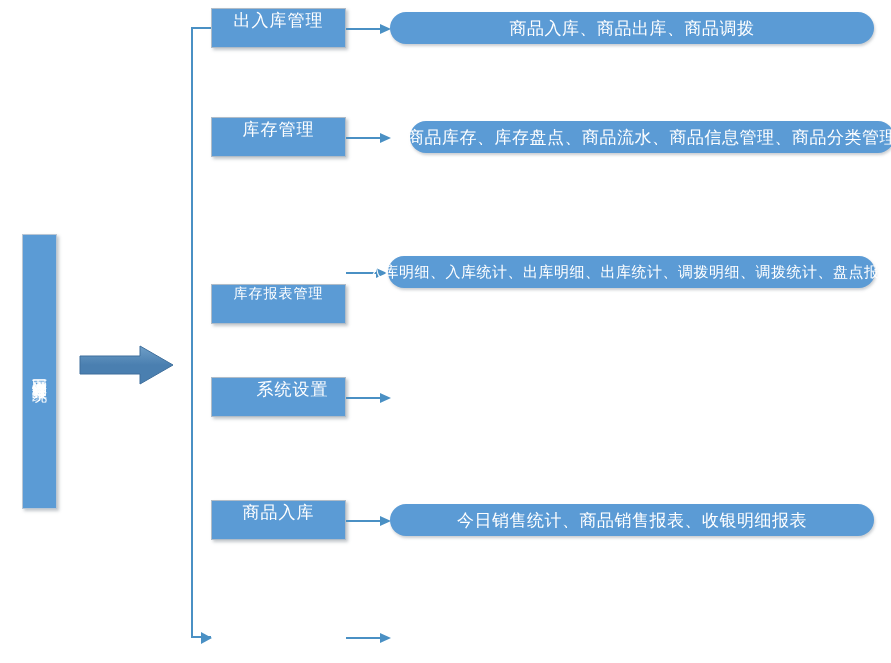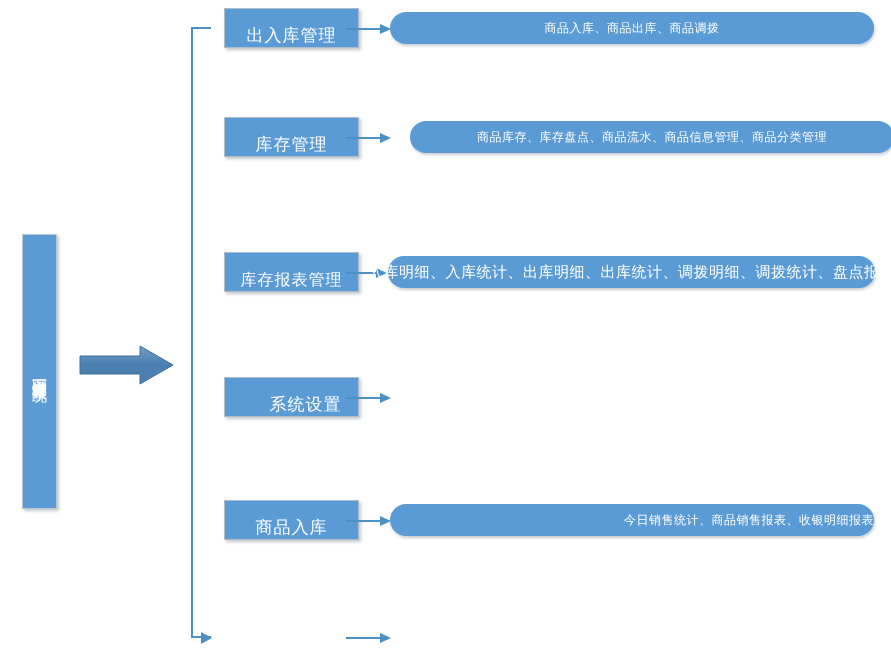--- a/index.html
+++ b/index.html
@@ -70,59 +70,60 @@
     position: absolute;
     height: 2px;
     background: #4a90c4;
     left: 191px;
     width: 20px;
   }
 
   
   .module {
     position: absolute;
-    left: 224px;
+    left: 211px;
     width: 135px;
     height: 40px;
     background: #5b9bd5;
     border: 1px solid #b0bcc8;
     box-shadow: 2px 2px 3px rgba(120,130,140,0.45);
     box-sizing: border-box;
     display: flex;
-    align-items: flex-end;
+    align-items: flex-start;
     justify-content: center;
     color: #ffffff;
     font-size: 17px;
     letter-spacing: 1px;
     white-space: nowrap;
   }
   .module.wide {
     width: 135px;
-    font-size: 16px;
+    font-size: 14px;
+    margin-top: 32px;
   }
 
   
   .conn {
     position: absolute;
     height: 14px;
     pointer-events: none;
   }
 
   
   .pill {
     position: absolute;
     height: 32px;
     background: #5b9bd5;
     border-radius: 16px;
     box-shadow: 1px 2px 3px rgba(120,130,140,0.40);
     display: flex;
     align-items: center;
     justify-content: center;
     color: #ffffff;
-    font-size: 12px;
+    font-size: 17px;
     letter-spacing: 0.5px;
     white-space: nowrap;
     box-sizing: border-box;
   }
 </style>
 </head>
 <body>
 
 <div id="canvas">
 
@@ -205,21 +206,21 @@
 
   <div class="module" style="top:500px;">
     <span>商品入库</span>
   </div>
   <div class="conn" style="left:346px;top:513px;width:46px;">
     <svg width="46" height="14" viewBox="0 0 46 14" xmlns="http://www.w3.org/2000/svg">
       <line x1="0" y1="7" x2="36" y2="7" stroke="#4a90c4" stroke-width="2"></line>
       <polygon points="34,2 45,7 34,12" fill="#4a90c4"></polygon>
     </svg>
   </div>
-  <div class="pill" style="left:390px;top:504px;width:484px;justify-content:flex-end;">
+  <div class="pill" style="left:390px;top:504px;width:484px;">
     <span>今日销售统计、商品销售报表、收银明细报表</span>
   </div>
 
   <div class="conn" style="left:346px;top:630px;width:46px;">
     <svg width="46" height="14" viewBox="0 0 46 14" xmlns="http://www.w3.org/2000/svg">
       <line x1="0" y1="7" x2="36" y2="7" stroke="#4a90c4" stroke-width="2"></line>
       <polygon points="34,2 45,7 34,12" fill="#4a90c4"></polygon>
     </svg>
   </div>
 

